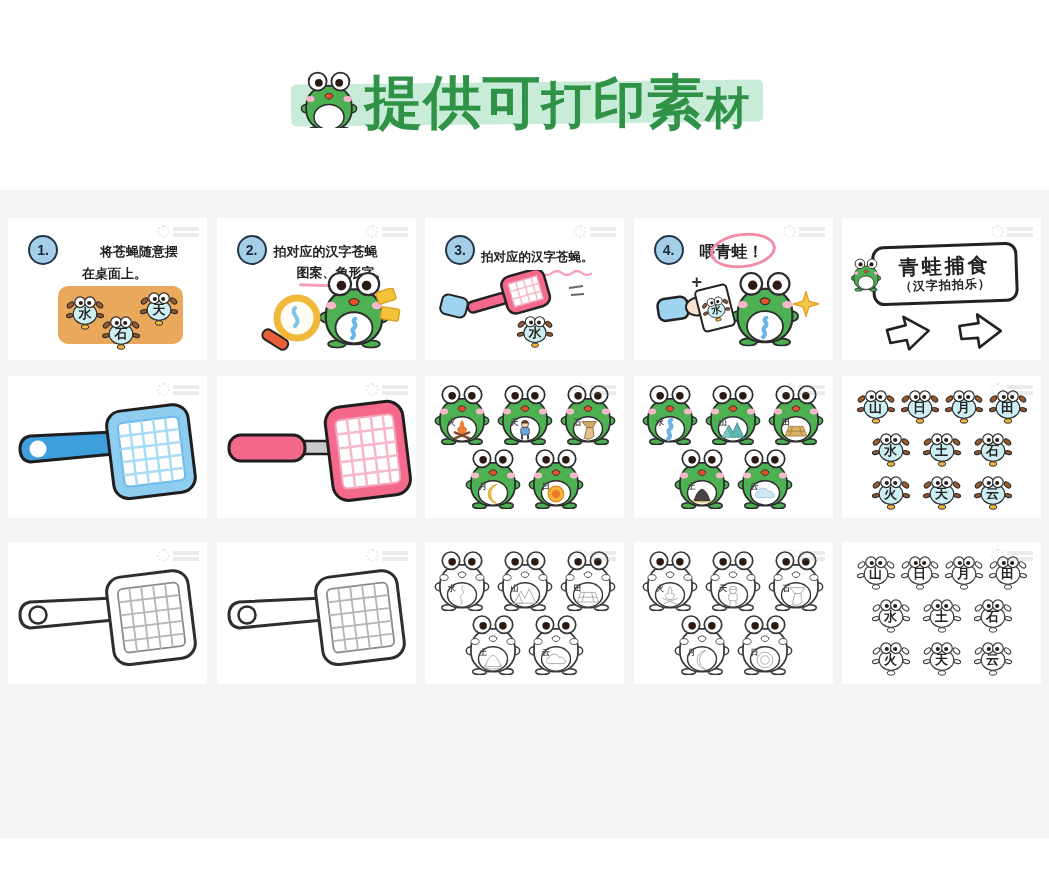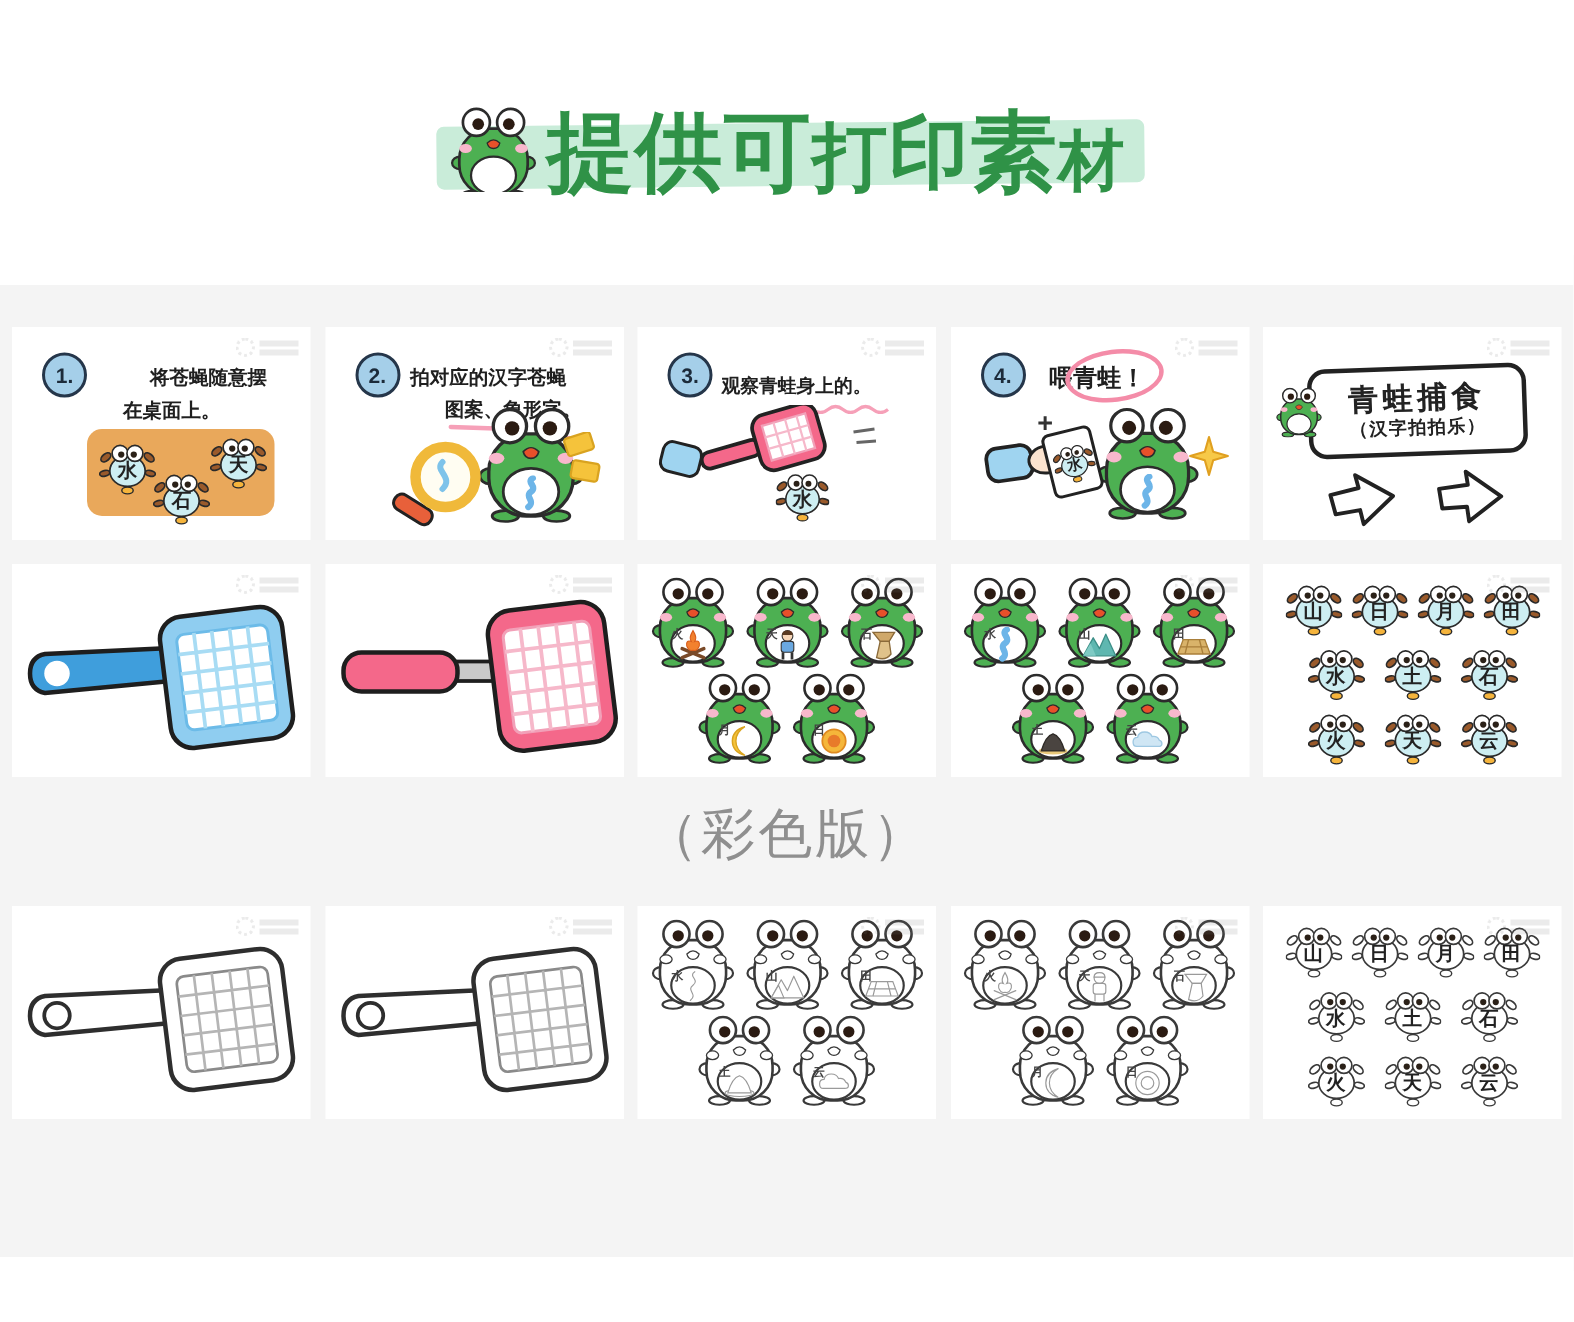--- a/index.html
+++ b/index.html
@@ -225,21 +225,21 @@
 
     <div class="card">
       <div class="watermark">
           <span class="wm-circle"></span>
           <span class="wm-lines">
             <i></i>
             <i></i>
           </span>
         </div>
       <div class="step-circle">3.</div>
-      <div class="step-text c3-l1">观察青蛙身上的。</div>
+      <div class="step-text c3-l1">拍对应的汉字苍蝇。</div>
       <svg class="wavy" viewBox="0 0 62 8">
         <path d="M1 5 Q6 1 11 5 T21 5 T31 5 T41 5 T51 5 T61 5" stroke="#f6a0b8" stroke-width="2.2" fill="none"></path>
       </svg>
       <svg class="abs" style="left:14px;top:52px;width:120px;height:60px;" viewBox="0 0 120 60">
         <g transform="rotate(-16 60 30)">
           <rect x="28" y="24" width="40" height="11" rx="5" fill="#f4688a" stroke="#222" stroke-width="2.5"></rect>
           <rect x="66" y="10" width="44" height="38" rx="9" fill="#f4688a" stroke="#222" stroke-width="2.5"></rect>
           <rect x="73" y="17" width="30" height="24" fill="#fff" stroke="#f2a0b8" stroke-width="1.5"></rect>
           <path d="M81 17 V41 M89 17 V41 M97 17 V41 M73 25 H103 M73 33 H103" stroke="#f6b8ca" stroke-width="1.5" fill="none"></path>
         </g>
@@ -587,21 +587,20 @@
               <svg viewBox="0 0 100 100">
                 <use href="#sym-fly"></use>
               </svg>
               <span class="fly-char">云</span>
             </div>
         </div>
       </div>
     </div>
   </div>
 
-  <div class="section-label">（彩色版）</div>
 
   <div class="cards-row third">
 
     <div class="card line">
       <div class="watermark">
           <span class="wm-circle"></span>
           <span class="wm-lines">
             <i></i>
             <i></i>
           </span>

